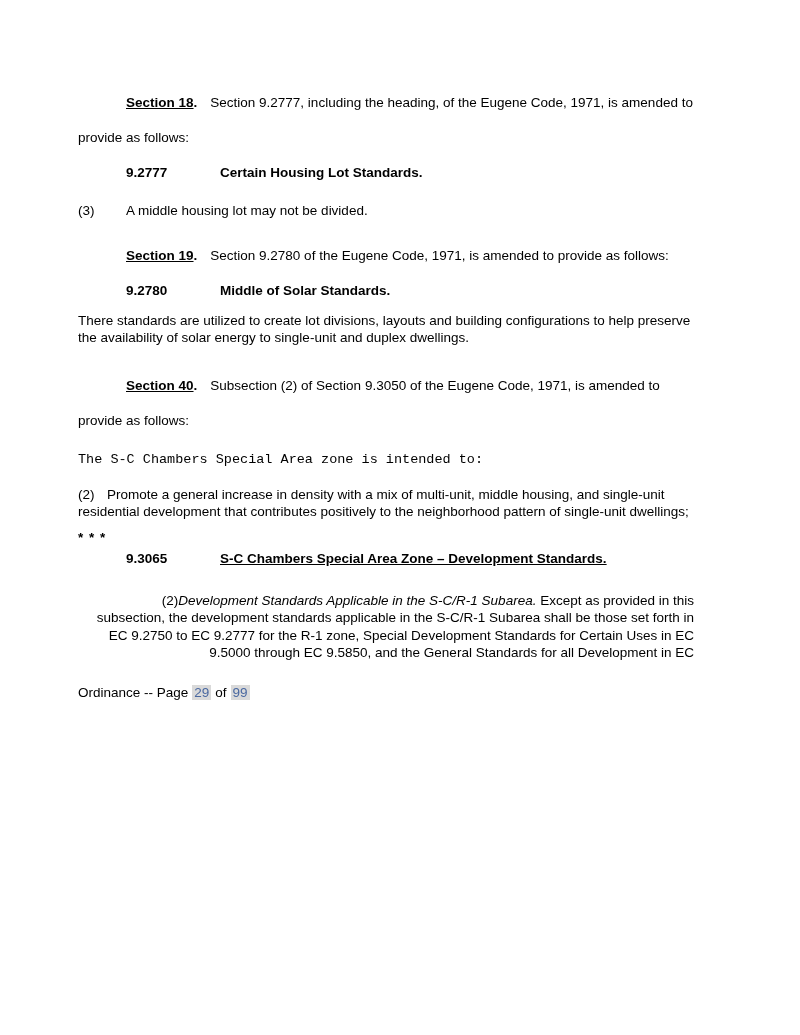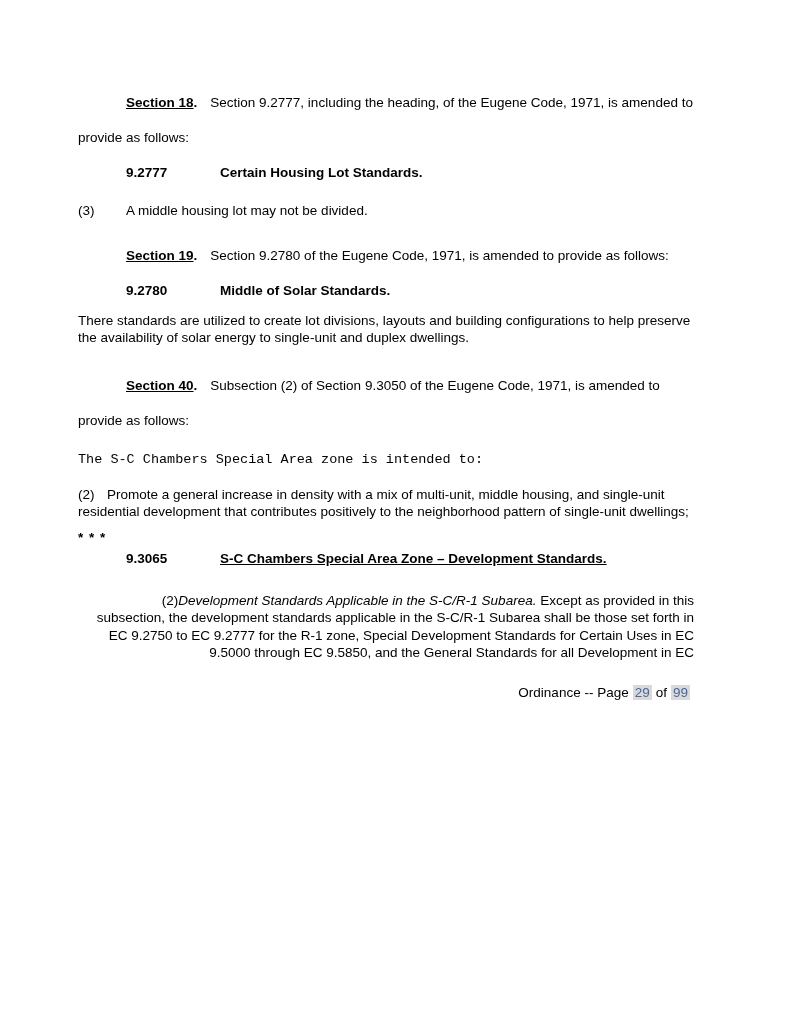--- a/index.html
+++ b/index.html
@@ -33,21 +33,21 @@
   }
   .sec-period { font-weight: bold; }
   .sec-gap { display: inline-block; width: 13px; }
   .code-heading { font-weight: bold; line-height: 17.5px; }
   .code-num { display: inline-block; width: 94px; margin-left: 48px; }
   .item-num { display: inline-block; width: 48px; }
   .item-num-sm { display: inline-block; width: 29px; }
   .run { white-space: pre-wrap; }
   .it { font-style: italic; white-space: pre-wrap; }
   .asterisks { font-weight: bold; letter-spacing: 1px; }
-  .footer-line { line-height: 17.5px; text-align: right; }
+  .footer-line { line-height: 17.5px; }
   .page-field {
     background: #d9d9d9;
     color: #4a68a0;
     padding: 0 2px;
     margin: 0 4px;
   }
   
   .mt-b1  { margin-top: 85px; }
   .mt-b2  { margin-top: 9px; }
   .mt-b3  { margin-top: 17.5px; }

